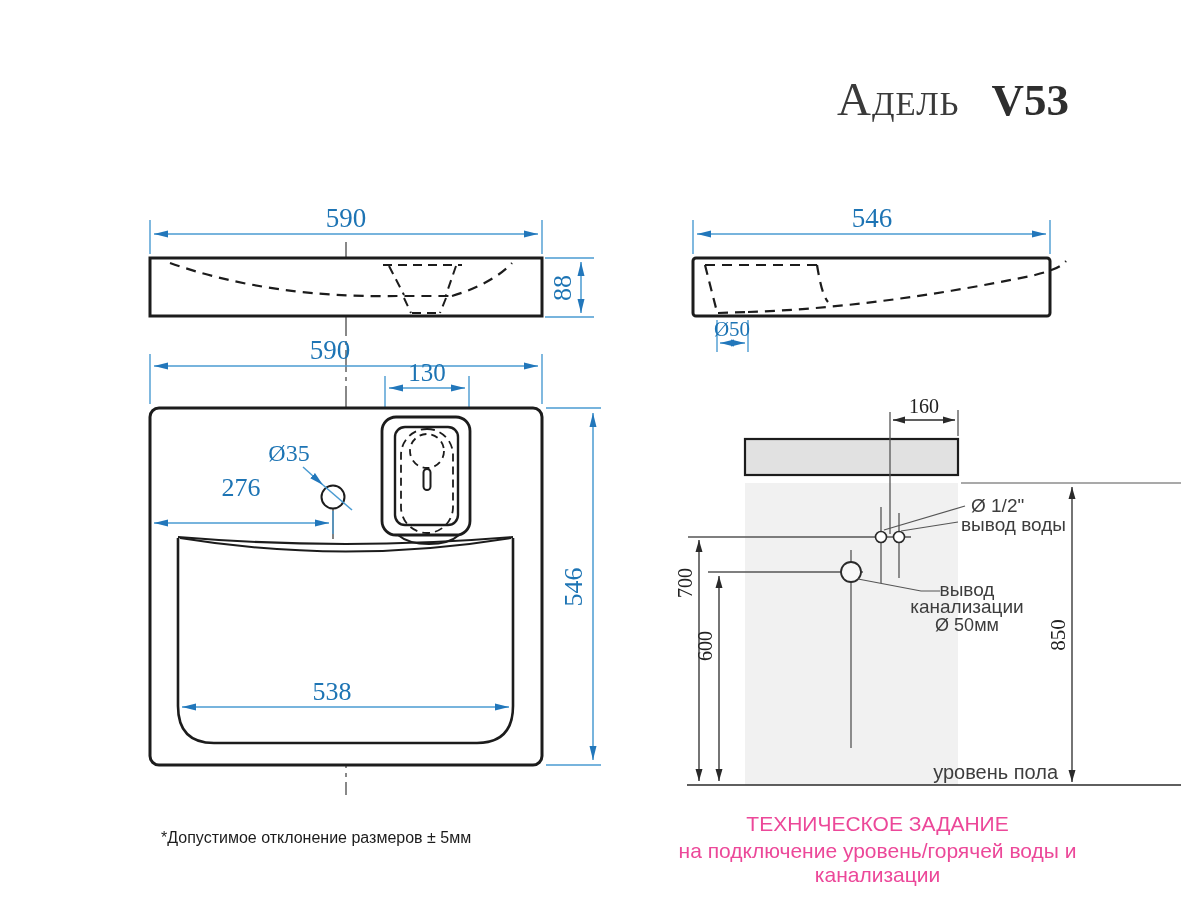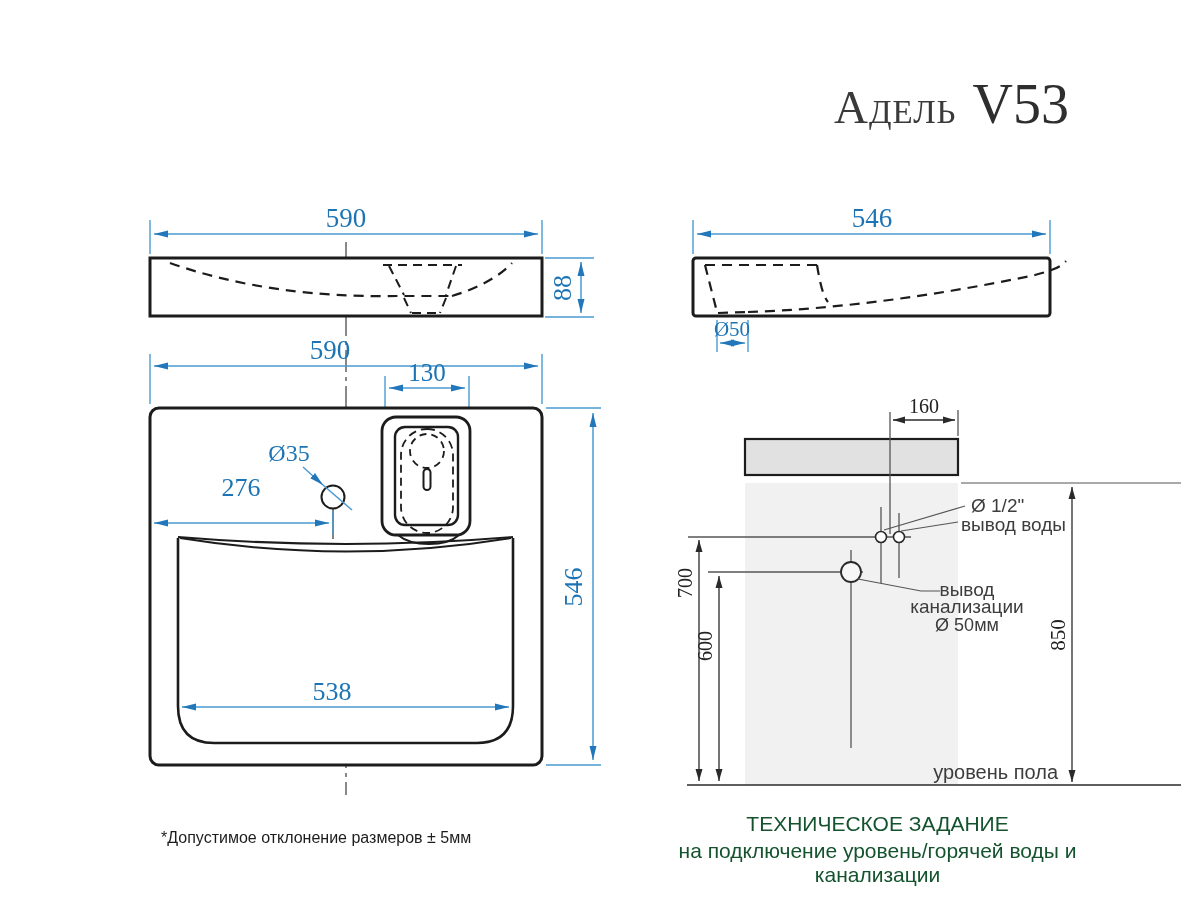--- a/index.html
+++ b/index.html
@@ -1,26 +1,26 @@
 <!DOCTYPE html>
 <html><head>
 <meta charset="utf-8">
 <style>
   html,body{margin:0;padding:0;background:#fff;}
   #page{position:relative;width:1200px;height:917px;background:#ffffff;overflow:hidden;
         font-family:"Liberation Sans",sans-serif;}
   .title1{position:absolute;top:72px;right:131px;text-align:right;white-space:nowrap;
           font-family:"Liberation Serif",serif;color:#3a3a3a;}
   .title1 .mname{font-variant:small-caps;font-size:47px;letter-spacing:1px;margin-left:33px;}
-  .title1 .mcode{font-size:56px;font-weight:normal;color:#2e2e2e;margin-left:16px;}
+  .title1 .mcode{font-size:45px;font-weight:bold;color:#2e2e2e;margin-left:32px;}
   .title2{position:absolute;top:131px;right:137px;text-align:right;white-space:nowrap;
           font-family:"Liberation Serif",serif;font-variant:small-caps;
           font-size:34px;color:#3a3a3a;letter-spacing:0.5px;}
   .note{position:absolute;left:161px;top:829px;font-size:16px;color:#1c1c1c;white-space:nowrap;}
-  .tech{position:absolute;left:620px;top:812px;width:515px;text-align:center;color:#14532d;}
+  .tech{position:absolute;left:620px;top:812px;width:515px;text-align:center;color:#ec4899;}
   .tech .t1{font-size:21px;margin-bottom:3px;}
   .tech .t2{font-size:21px;}
   svg text{font-family:"Liberation Serif",serif;}
   svg text.lbl{font-family:"Liberation Sans",sans-serif;}
   .dimtext{fill:#1d74b4;}
   .kdimtext{fill:#222;}
   .lbltext{fill:#3d3d3d;}
 </style>
 </head>
 <body>

